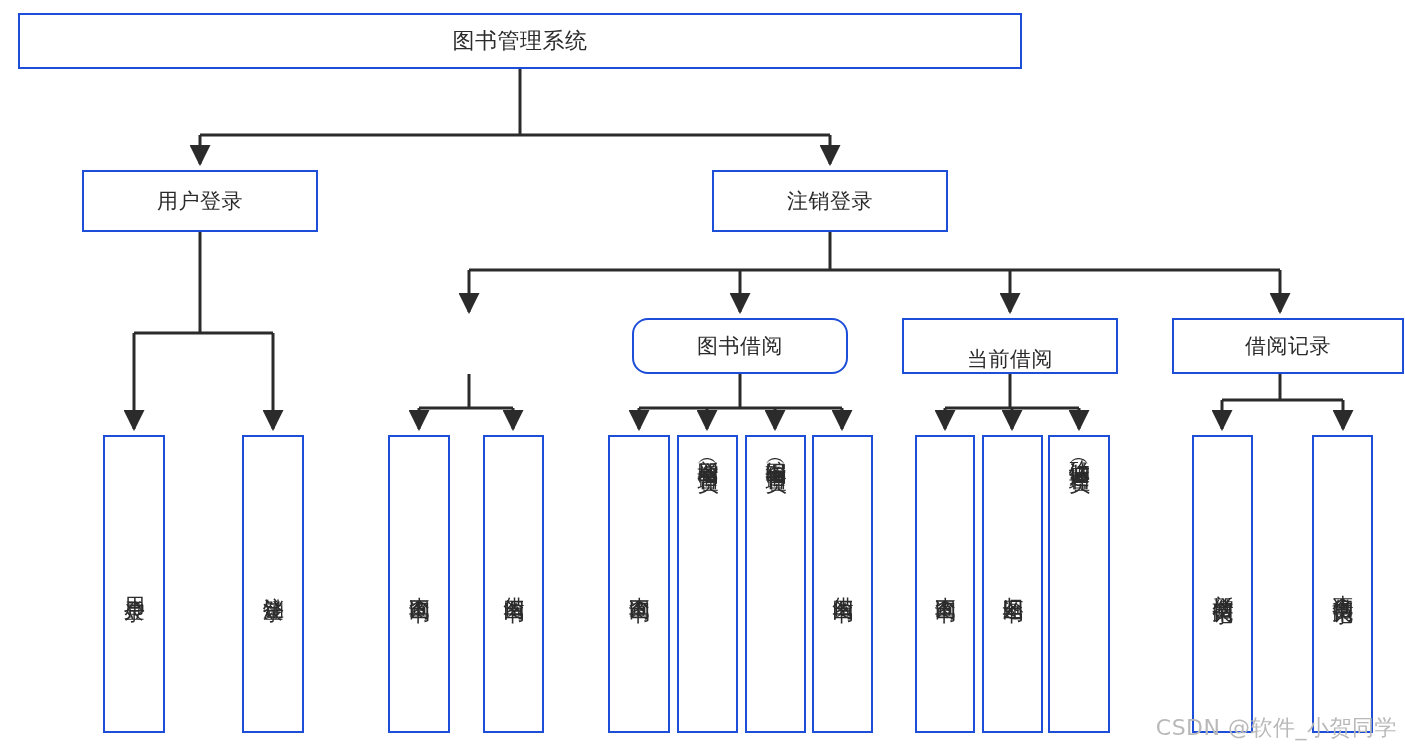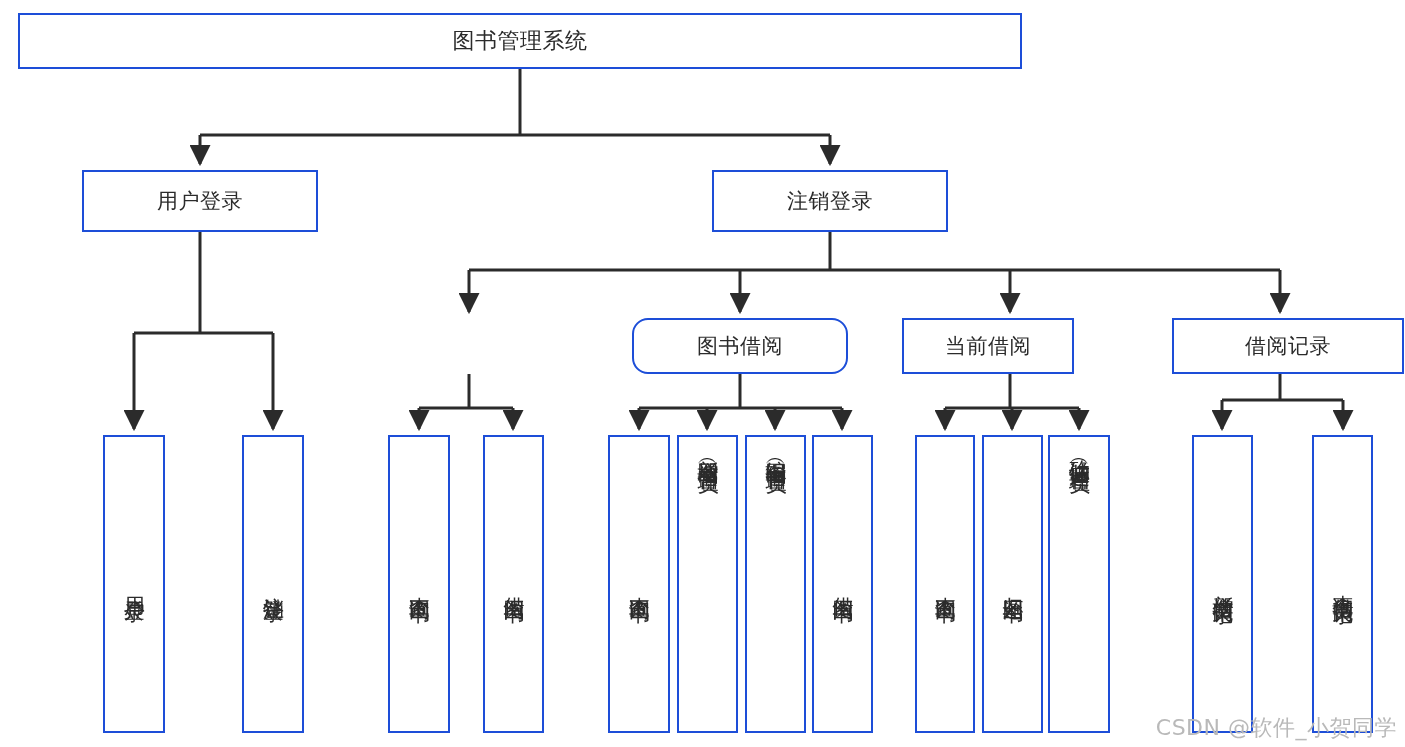--- a/index.html
+++ b/index.html
@@ -124,21 +124,21 @@
   <div class="node level2" style="left:82px; top:170px; width:236px; height:62px;">
     <span class="node-label">用户登录</span>
   </div>
   <div class="node level2" style="left:712px; top:170px; width:236px; height:62px;">
     <span class="node-label">注销登录</span>
   </div>
 
   <div class="node level3" style="left:632px; top:318px; width:216px; height:56px;border-radius:16px;">
     <span class="node-label">图书借阅</span>
   </div>
-  <div class="node level3" style="left:902px; top:318px; width:172px; height:56px;">
+  <div class="node level3" style="left:902px; top:318px; width:216px; height:56px;align-items:flex-end;">
     <span class="node-label">当前借阅</span>
   </div>
   <div class="node level3" style="left:1172px; top:318px; width:232px; height:56px;">
     <span class="node-label">借阅记录</span>
   </div>
 
   <div class="node leaf vertical short" style="left:103px; top:435px; width:62px; height:298px;">
     <span class="node-label">用户登录</span>
   </div>
   <div class="node leaf vertical short" style="left:242px; top:435px; width:62px; height:298px;">

